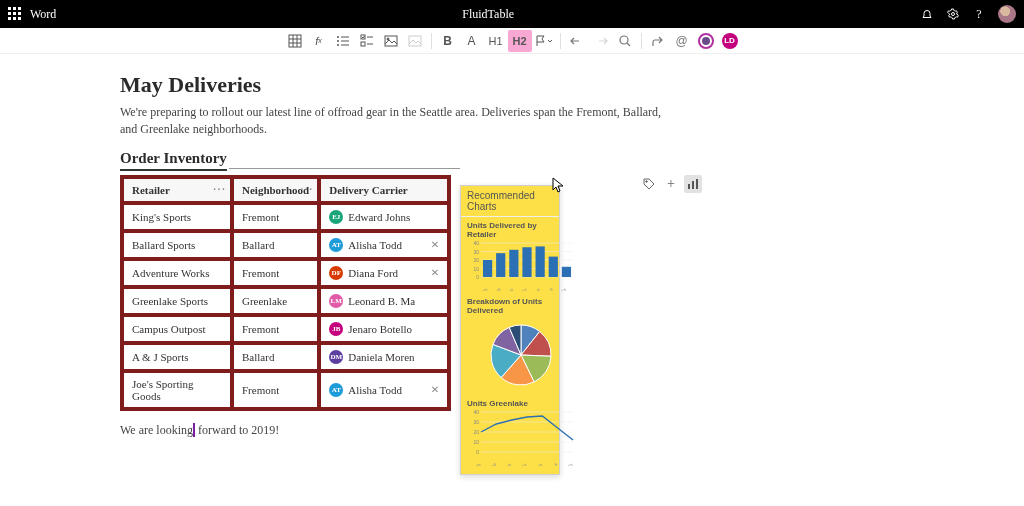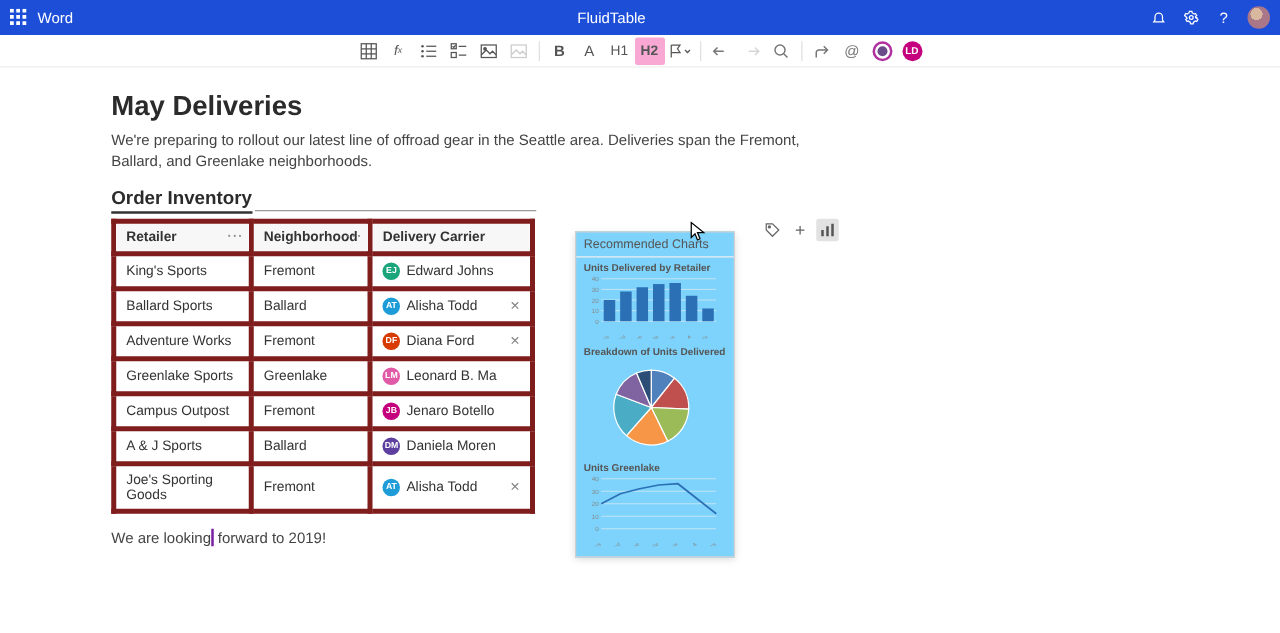--- a/index.html
+++ b/index.html
@@ -1,36 +1,36 @@
 <!DOCTYPE html>
 <html><head>
 <meta charset="utf-8">
 <style>
   * { box-sizing: border-box; margin: 0; padding: 0; }
   body { font-family: "Segoe UI", Arial, sans-serif; background: #fff; height: 506px; width: 1024px; overflow: hidden; }
-  .titlebar { background: #1d4ed8; color: #fff; height: 28px; display: flex; align-items: center; padding: 0 8px; font-size: 12px; }
+  .titlebar { background: #000000; color: #fff; height: 28px; display: flex; align-items: center; padding: 0 8px; font-size: 12px; font-family: Liberation Serif, serif; }
   .titlebar .left { display: flex; align-items: center; gap: 8px; }
   .titlebar .waffle { width: 14px; height: 14px; display: inline-block; }
   .titlebar .waffle svg { display: block; }
   .titlebar .center { flex: 1; text-align: center; font-size: 12px; }
   .titlebar .right { display: flex; align-items: center; gap: 12px; }
   .titlebar .icon { width: 14px; height: 14px; display: inline-flex; align-items: center; justify-content: center; }
   .avatar-sm { width: 18px; height: 18px; border-radius: 50%; background: #ccc; display: inline-block; background: radial-gradient(circle at 40% 35%, #d8b9a0 30%, #a78 31%); }
 
   .toolbar { height: 26px; display: flex; justify-content: center; align-items: center; gap: 0; border-bottom: 1px solid #eee; font-size: 12px; color: #555; }
   .tbtn { width: 24px; height: 22px; display: inline-flex; align-items: center; justify-content: center; border-radius: 2px; cursor: pointer; }
   .tbtn.active { background: #f9a8d4; font-weight: bold; }
   .tbtn svg { display: block; }
   .tdiv { width: 1px; height: 16px; background: #e0e0e0; margin: 0 4px; }
   .tcircle { width: 16px; height: 16px; border-radius: 50%; display: inline-block; }
   .tcircle.purple { background: #fff; border: 2px solid #b030a0; position: relative; }
   .tcircle.purple::after { content: ""; position: absolute; inset: 2px; border-radius: 50%; background: #6b4a8a; }
   .tcircle.magenta { background: #c4007e; display: flex; align-items: center; justify-content: center; color: #fff; font-size: 8px; font-weight: bold; }
 
-  .doc { padding: 18px 0 0 89px; color: #333; position: relative; }
+  .doc { padding: 18px 0 0 120px; color: #333; position: relative; font-family: Liberation Serif, serif; }
   .doc h1 { font-size: 22px; font-weight: 600; color: #2b2b2b; margin-bottom: 6px; }
   .doc p.intro { font-size: 12px; color: #444; max-width: 560px; line-height: 1.4; margin-bottom: 12px; }
   .doc p.total { font-size: 12px; font-style: italic; color: #555; margin-bottom: 16px; }
   .doc p.total .cursor { border-right: 2px solid #7a1fa2; padding-right: 1px; }
 
   .section-head { display: flex; align-items: center; width: 340px; margin-bottom: 4px; }
   .section-head h2 { font-size: 15px; font-weight: 600; color: #2b2b2b; border-bottom: 2px solid #333; padding-bottom: 2px; flex: 0 0 auto; }
   .section-head .hline { flex: 1; border-bottom: 1px solid #999; height: 0; margin-left: 2px; align-self: flex-end; margin-bottom: 2px; }
   .section-tools { display: flex; gap: 4px; margin-left: auto; position: absolute; left: 520px; }
   .stool { width: 18px; height: 18px; display: inline-flex; align-items: center; justify-content: center; cursor: pointer; border-radius: 2px; }
@@ -44,21 +44,21 @@
   .col-nbh { width: 80px; }
   .col-car { width: 130px; }
   .carrier-cell { display: flex; align-items: center; gap: 5px; }
   .av { width: 14px; height: 14px; border-radius: 50%; color: #fff; font-size: 7px; font-weight: bold; display: inline-flex; align-items: center; justify-content: center; flex-shrink: 0; }
   .xm { color: #888; font-size: 10px; margin-left: auto; }
 
   .after-text { font-size: 12px; color: #444; margin-top: 12px; }
   .after-text .cur { border-right: 2px solid #7a1fa2; }
 
   
-  .rec-panel { position: absolute; left: 460px; top: 185px; width: 128px; background: #7dd3fc; border: 1px solid #d0d0d0; box-shadow: 0 2px 6px rgba(0,0,0,0.15); font-size: 9px; color: #444; padding-bottom: 6px; }
+  .rec-panel { position: absolute; left: 460px; top: 185px; width: 100px; background: #fde047; border: 1px solid #d0d0d0; box-shadow: 0 2px 6px rgba(0,0,0,0.15); font-size: 9px; color: #444; padding-bottom: 6px; }
   .rec-panel .hdr { padding: 4px 6px; border-bottom: 1px solid #eee; font-size: 10px; color: #555; }
   .rec-panel .chart-block { padding: 4px 6px 2px; }
   .rec-panel .ctitle { font-size: 8px; font-weight: 700; color: #555; margin-bottom: 2px; }
   .rec-panel svg { display: block; }
   .cursor-pointer { position: absolute; left: 552px; top: 177px; font-size: 12px; pointer-events: none; }
 </style>
 </head>
 <body>
 
 <div class="titlebar">

